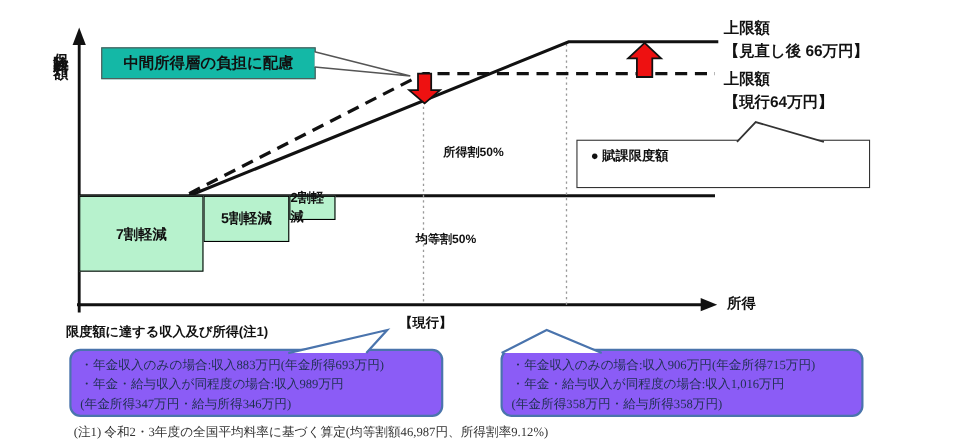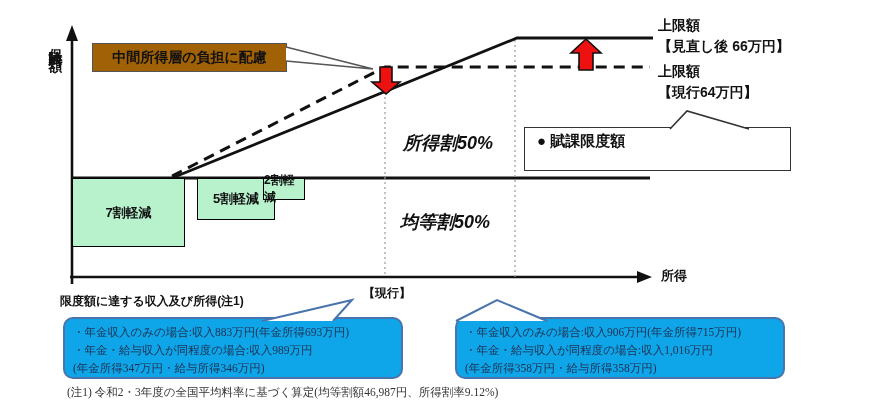--- a/index.html
+++ b/index.html
@@ -10,36 +10,36 @@
   svg{position:absolute;left:0;top:0;pointer-events:none;}
   #shape-layer{z-index:1;}
   #pointer-layer{z-index:3;}
   .abs{position:absolute;z-index:2;}
   .lbl{font-weight:bold;color:#111;white-space:nowrap;}
   .v-label{
     writing-mode:vertical-rl;text-orientation:upright;
     font-size:14px;font-weight:bold;letter-spacing:3px;line-height:14px;
   }
   .callout-box{
-    border:1.6px solid #555;background:#a16207;display:flex;align-items:center;justify-content:center;
+    border:1.6px solid #555;background:#14b8a6;display:flex;align-items:center;justify-content:center;
     font-size:14px;font-weight:bold;
   }
   .cap-label{font-size:14px;font-weight:bold;line-height:21px;white-space:nowrap;}
-  .zone{font-size:18px;font-weight:bold;white-space:nowrap;font-style:italic;}
+  .zone{font-size:11px;font-weight:bold;white-space:nowrap;}
   .red-box{display:flex;align-items:center;justify-content:center;
     background:#b7f2cd;border:1px solid #000;font-weight:bold;box-sizing:border-box;}
   .limit-box{
     border:1.6px solid #333;background:#fff;box-sizing:border-box;
-    font-size:15px;font-weight:bold;line-height:20px;padding:3px 0 12px 12px;white-space:nowrap;
+    font-size:12px;font-weight:bold;line-height:20px;padding:3px 0 12px 12px;white-space:nowrap;
   }
   .limit-detail{padding-left:22px;}
   .x-marker{font-size:12px;font-weight:bold;white-space:nowrap;}
   .heading{font-size:12px;font-weight:bold;white-space:nowrap;}
   .blue-box{
-    border:2px solid #4a74ad;border-radius:10px;background:#0ea5e9;box-sizing:border-box;
+    border:2px solid #4a74ad;border-radius:10px;background:#8b5cf6;box-sizing:border-box;
     font-family:"Liberation Serif",serif;font-size:11.5px;color:#1f3050;
     line-height:1.55;padding:5px 8px;white-space:nowrap;
   }
   .note{font-family:"Liberation Serif",serif;font-size:11.5px;color:#333;white-space:nowrap;}
 </style>
 </head>
 <body>
 
 <div id="stage">
 
@@ -73,26 +73,26 @@
   <div class="abs cap-label" style="left:658px;top:15px;">
     <div>上限額</div>
     <div>【見直し後 66万円】</div>
   </div>
   <div class="abs cap-label" style="left:658px;top:61px;">
     <div>上限額</div>
     <div>【現行64万円】</div>
   </div>
 
   <div class="abs zone" style="left:403px;top:131px;">所得割50%</div>
-  <div class="abs zone" style="left:400px;top:210px;text-align:center;">均等割50%</div>
+  <div class="abs zone" style="left:378px;top:210px;text-align:center;">均等割50%</div>
 
   <div class="abs red-box" style="left:72px;top:178px;width:113px;height:69px;font-size:13px;">
     <span>7割軽減</span>
   </div>
-  <div class="abs red-box" style="left:185px;top:178px;width:78px;height:42px;font-size:13px;margin-left:12px;">
+  <div class="abs red-box" style="left:185px;top:178px;width:78px;height:42px;font-size:13px;">
     <span>5割軽減</span>
   </div>
   <div class="abs red-box" style="left:263px;top:178px;width:42px;height:22px;font-size:12px;">
     <span>2割軽減</span>
   </div>
 
   <div class="abs limit-box" style="left:524px;top:127px;width:267px;height:44px;">
     <div>● 賦課限度額</div>
   </div>
 

